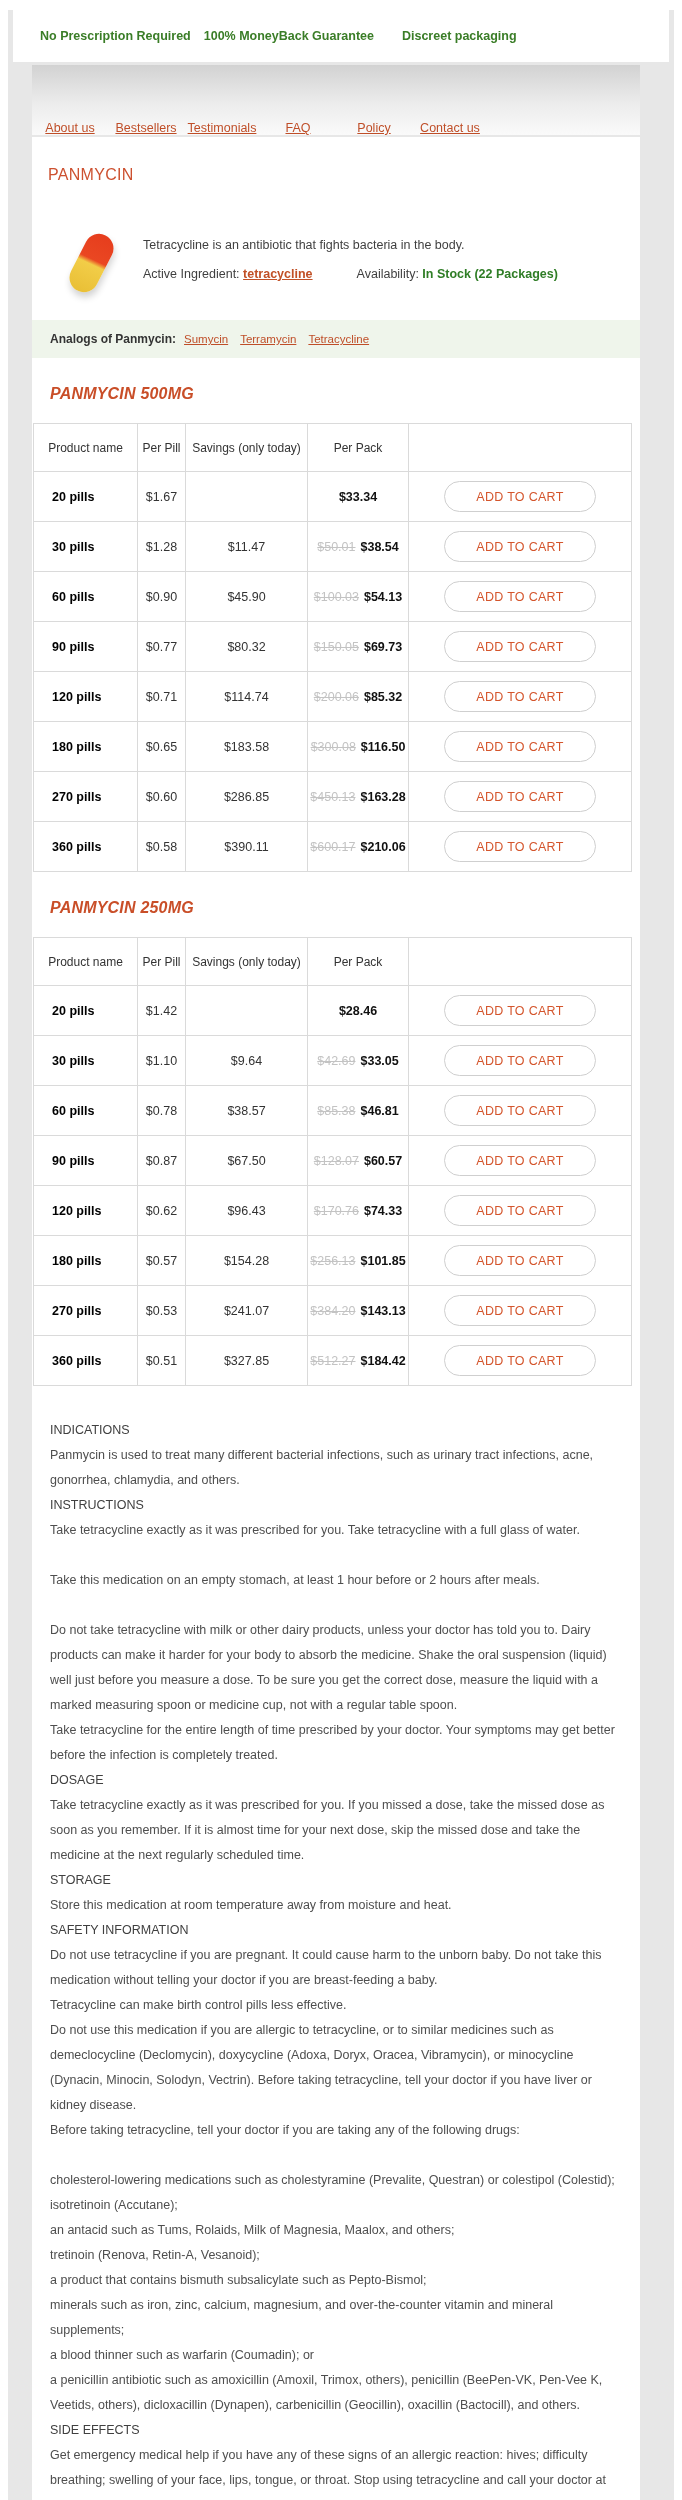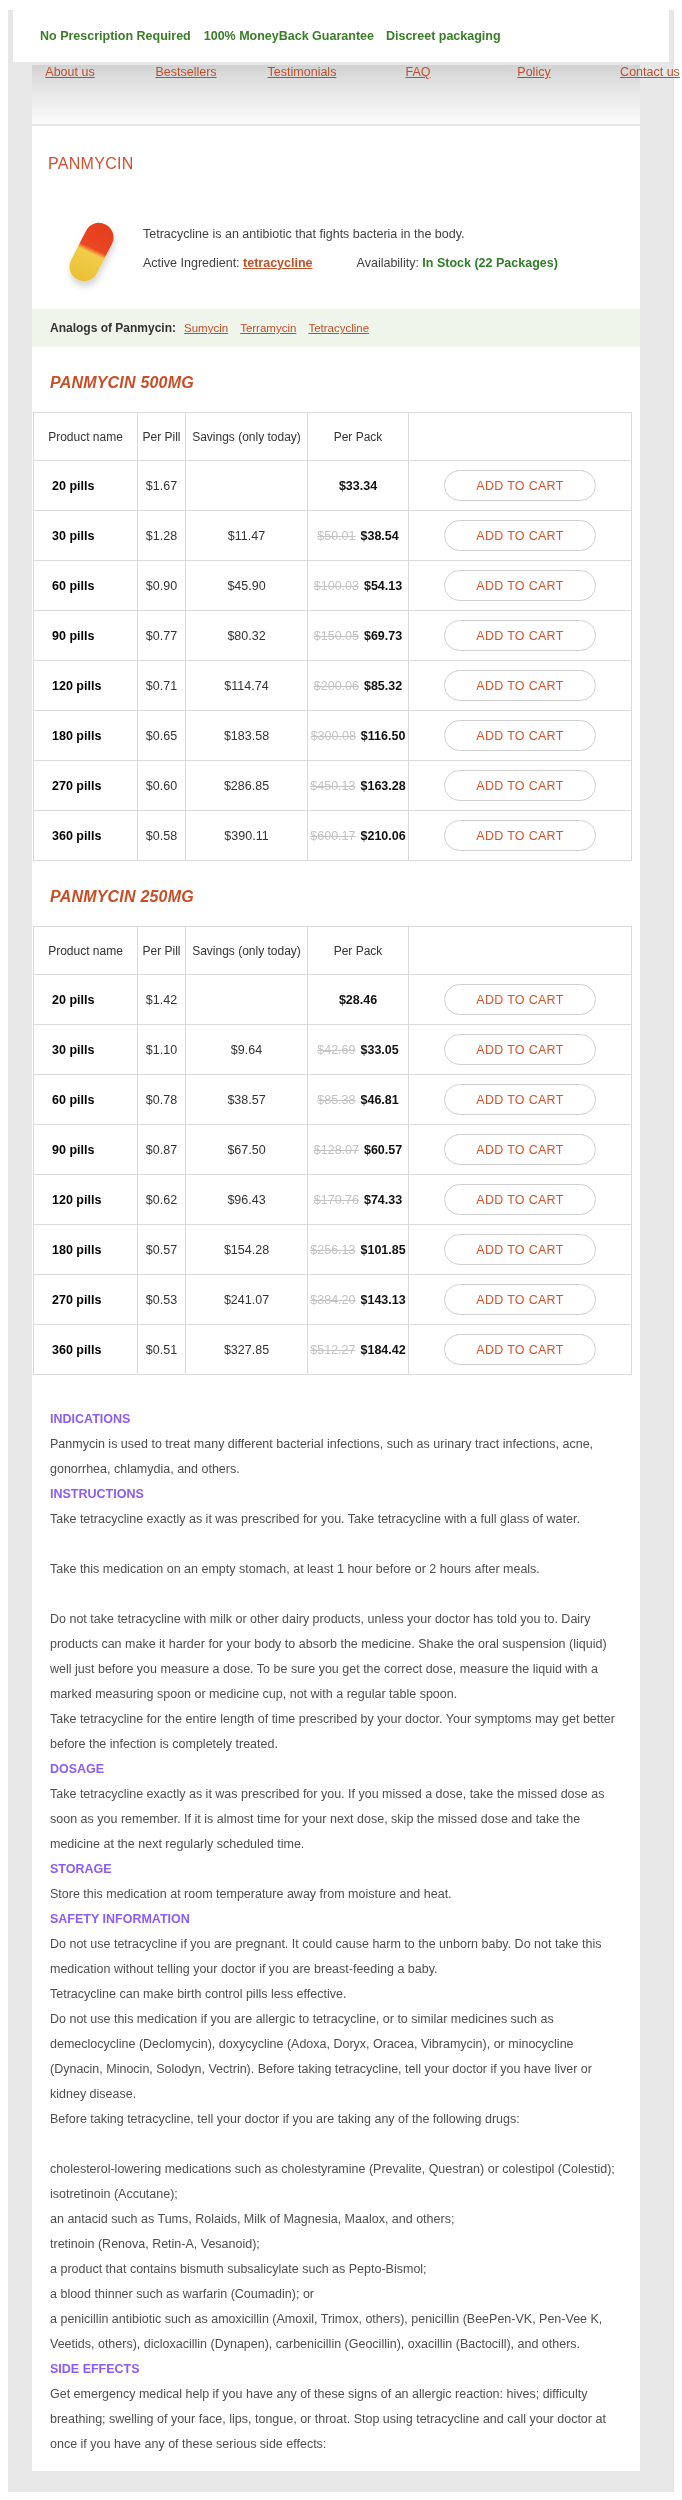--- a/index.html
+++ b/index.html
@@ -4,24 +4,24 @@
 <style>
   html,body{margin:0;padding:0;background:#fff;}
   .page{width:682px;height:2500px;overflow:hidden;background:#fff;font-family:"Liberation Sans",sans-serif;margin:0 auto;position:relative;}
   .wrap{margin:10px 8px 8px;background:#e7e7e7;min-height:2482px;box-sizing:border-box;}
 
   
   .topbar{background:#fff;margin:0 5px;height:52px;display:flex;align-items:center;}
   .topbar-item{color:#3a7d27;font-weight:bold;font-size:12.5px;}
   .topbar-item:nth-child(1){margin-left:27px;}
   .topbar-item:nth-child(2){margin-left:13px;}
-  .topbar-item:nth-child(3){margin-left:12px;}
+  .topbar-item:nth-child(3){margin-left:28px;}
 
   
-  .navbar{margin:3px 34px 0 24px;height:59px;background:linear-gradient(180deg,#d2d2d2 0%,#ececec 55%,#fafafa 100%);display:flex;align-items:flex-start;gap:40px;}
+  .navbar{margin:3px 34px 0 24px;height:70px;background:linear-gradient(180deg,#d2d2d2 0%,#ececec 55%,#fafafa 100%);display:flex;align-items:flex-end;}
   .nav-link{flex:0 0 12.5%;text-align:center;color:#bf4e28;font-size:12.5px;text-decoration:underline;cursor:pointer;}
 
   
   .content{background:#fff;margin:2px 34px 0 24px;padding-bottom:14px;}
   .page-title{color:#cd5130;font-size:16px;padding:29px 0 0 16px;letter-spacing:.3px;}
 
   .product-row{display:flex;margin:44px 0 16px 35px;}
   .pill-wrap{width:52px;height:74px;margin-right:24px;position:relative;}
   .pill{position:absolute;left:10px;top:4px;width:29px;height:62px;border-radius:15px;
         background:linear-gradient(178deg,#e63d1d 0%,#ea4722 44%,#f2cd48 52%,#e9bf36 100%);
@@ -41,21 +41,21 @@
   .price-table th,.price-table td{border:1px solid #dadada;}
   .price-table th{height:45px;font-weight:normal;font-size:12px;color:#333;text-align:center;}
   .price-table td{height:47px;font-size:12.5px;color:#333;text-align:center;}
   td.c-name{text-align:left;padding-left:18px;font-weight:bold;color:#000000;}
   .old-price{color:#c3c3c3;text-decoration:line-through;margin-right:5px;}
   .new-price{font-weight:bold;color:#111;}
   .cart-btn{width:152px;height:31px;border:1px solid #cfcfcf;border-radius:16px;background:#fff;
             color:#d4552c;font-size:12.5px;font-family:"Liberation Sans",sans-serif;cursor:pointer;letter-spacing:.3px;}
 
   .info{margin:32px 18px 0;font-size:12.5px;line-height:25px;color:#4e4e4e;}
-  .info-h{font-weight:bold;color:#8b5cf6;}
+  .info-h{font-weight:normal;color:#404040;}
   .info-gap{height:25px;}
 </style>
 </head>
 <body>
 
 <div class="page">
   <div class="wrap">
 
     <div class="topbar" id="topbar">
         <span class="topbar-item">No Prescription Required</span>
@@ -269,20 +269,21 @@
           <div class="info-p">Do not use tetracycline if you are pregnant. It could cause harm to the unborn baby. Do not take this medication without telling your doctor if you are breast-feeding a baby.</div>
           <div class="info-p">Tetracycline can make birth control pills less effective.</div>
           <div class="info-p">Do not use this medication if you are allergic to tetracycline, or to similar medicines such as demeclocycline (Declomycin), doxycycline (Adoxa, Doryx, Oracea, Vibramycin), or minocycline (Dynacin, Minocin, Solodyn, Vectrin). Before taking tetracycline, tell your doctor if you have liver or kidney disease.</div>
           <div class="info-p">Before taking tetracycline, tell your doctor if you are taking any of the following drugs:</div>
           <div class="info-gap"></div>
           <div class="info-p">cholesterol-lowering medications such as cholestyramine (Prevalite, Questran) or colestipol (Colestid);</div>
           <div class="info-p">isotretinoin (Accutane);</div>
           <div class="info-p">an antacid such as Tums, Rolaids, Milk of Magnesia, Maalox, and others;</div>
           <div class="info-p">tretinoin (Renova, Retin-A, Vesanoid);</div>
           <div class="info-p">a product that contains bismuth subsalicylate such as Pepto-Bismol;</div>
+          <div class="info-p">minerals such as iron, zinc, calcium, magnesium, and over-the-counter vitamin and mineral supplements;</div>
           <div class="info-p">a blood thinner such as warfarin (Coumadin); or</div>
           <div class="info-p">a penicillin antibiotic such as amoxicillin (Amoxil, Trimox, others), penicillin (BeePen-VK, Pen-Vee K, Veetids, others), dicloxacillin (Dynapen), carbenicillin (Geocillin), oxacillin (Bactocill), and others.</div>
           <div class="info-h">SIDE EFFECTS</div>
           <div class="info-p">Get emergency medical help if you have any of these signs of an allergic reaction: hives; difficulty breathing; swelling of your face, lips, tongue, or throat. Stop using tetracycline and call your doctor at once if you have any of these serious side effects:</div>
         </div>
 
     </div>
   </div>
 </div>
 

